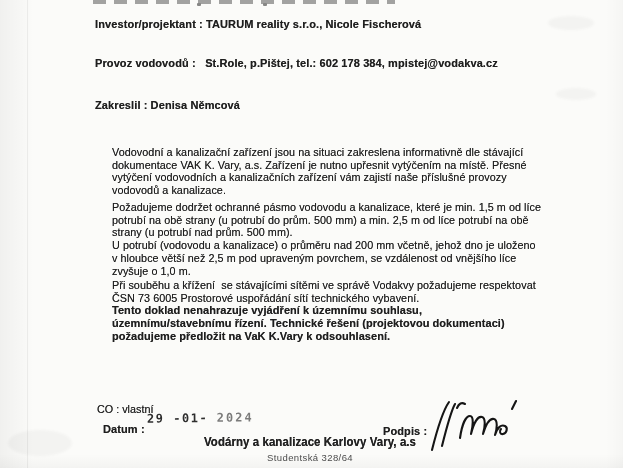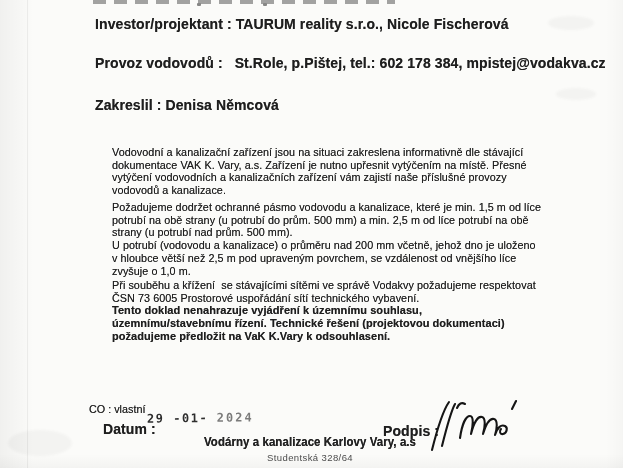--- a/index.html
+++ b/index.html
@@ -14,21 +14,21 @@
   
   .stage::before{
     content:"";position:absolute;inset:0;pointer-events:none;
     background:
       linear-gradient(90deg, rgba(0,0,0,.045), rgba(0,0,0,0) 34px),
       linear-gradient(270deg, rgba(0,0,0,.025), rgba(0,0,0,0) 18px),
       linear-gradient(0deg, rgba(0,0,0,.03), rgba(0,0,0,0) 14px);
   }
   .abs{position:absolute;}
   .scan-text{ text-shadow:0 0 .6px rgba(25,25,25,.65); }
-  .hdr{ font-size:14px; font-weight:700; line-height:13px; letter-spacing:.1px; white-space:pre; }
+  .hdr{ font-size:11px; font-weight:700; line-height:13px; letter-spacing:.1px; white-space:pre; }
   .body-txt{ font-size:10.8px; line-height:12.7px; white-space:pre; letter-spacing:.05px; }
   .body-bold{ font-weight:700; font-size:11px; line-height:13.2px; }
   .note-txt{ font-size:10.8px; line-height:13px; white-space:pre; }
   .stamp{
     font-family:"DejaVu Sans Mono", monospace;
     font-size:12px; font-weight:700; letter-spacing:1.5px;
     color:#2e2e2e; transform:rotate(-.8deg);
   }
   .stamp .yr{ opacity:.62; letter-spacing:2px; }
   .company{
@@ -84,21 +84,21 @@
 v hloubce větší než 2,5 m pod upraveným povrchem, se vzdálenost od vnějšího líce
 zvyšuje o 1,0 m.</div>
     <div class="body-txt scan-text" style="margin-top:2px">Při souběhu a křížení  se stávajícími sítěmi ve správě Vodakvy požadujeme respektovat
 ČSN 73 6005 Prostorové uspořádání sítí technického vybavení.</div>
   </div>
 
   <div class="abs body-txt body-bold scan-text" style="left:112px;top:304px">Tento doklad nenahrazuje vyjádření k územnímu souhlasu,
 územnímu/stavebnímu řízení. Technické řešení (projektovou dokumentaci)
 požadujeme předložit na VaK K.Vary k odsouhlasení.</div>
 
-  <div class="abs note-txt scan-text" style="left:89px;top:403px">CO : vlastní</div>
+  <div class="abs note-txt scan-text" style="left:97px;top:403px">CO : vlastní</div>
 
   <div class="abs hdr scan-text" style="left:103px;top:423px">Datum :</div>
 
   <div class="abs stamp" style="left:147px;top:411px">
     <span>29 -01-</span>
     <span class="yr">2024</span>
   </div>
 
   <div class="abs hdr scan-text" style="left:383px;top:425px">Podpis :</div>
 

